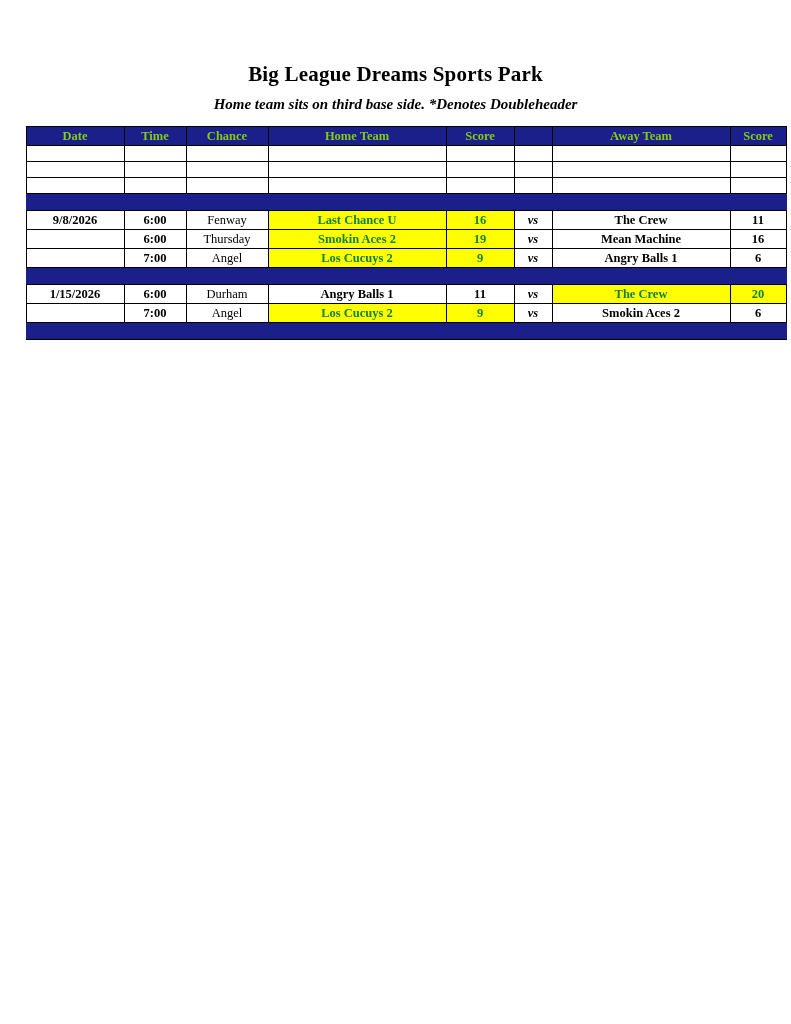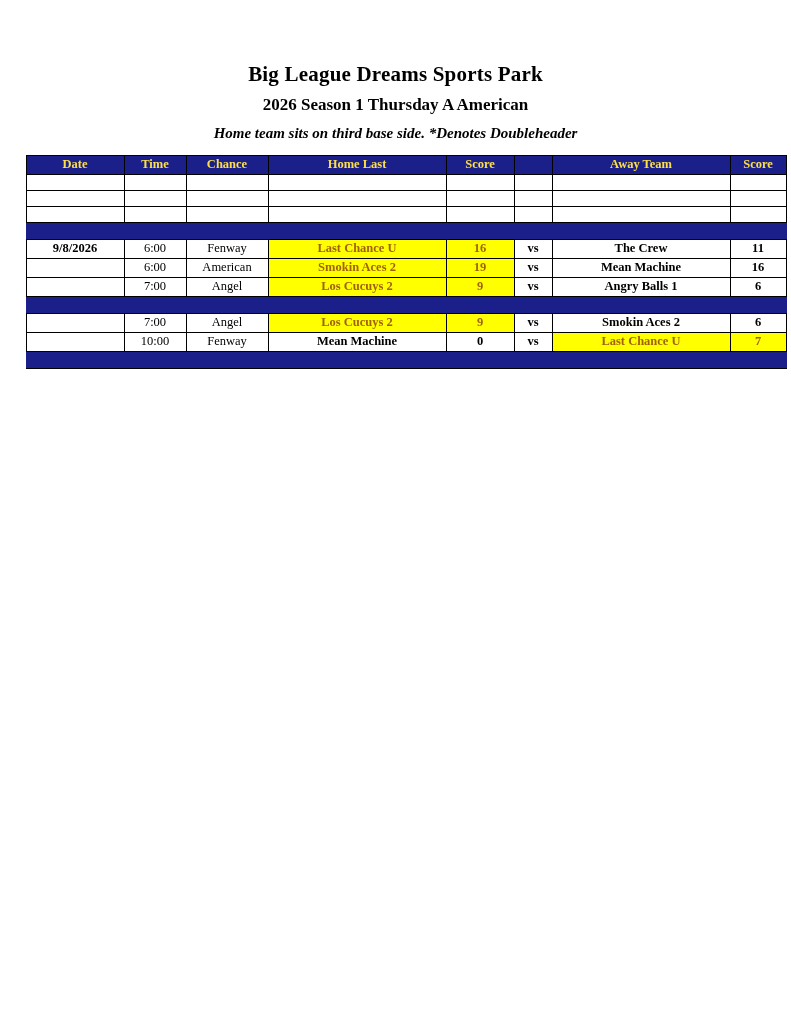--- a/index.html
+++ b/index.html
@@ -58,21 +58,21 @@
     padding: 0;
     height: 18px;
     font-size: 12.5px;
     text-align: center;
     vertical-align: middle;
     overflow: hidden;
     white-space: nowrap;
   }
   thead th {
     background: #1b1f8a;
-    color: #fde047;
+    color: #84cc16;
     font-weight: bold;
     font-size: 12.5px;
     height: 19px;
   }
   
   col.c-date { width: 98px; }
   col.c-time { width: 62px; }
   col.c-replica { width: 82px; }
   col.c-home { width: 178px; }
   col.c-hscore { width: 68px; }
@@ -81,62 +81,62 @@
   col.c-ascore { width: 56px; }
 
   tr.blank td { height: 15px; background: #ffffff; }
   tr.sep td {
     background: #1b1f8a;
     height: 16px;
     border-left: 1px solid #1b1f8a;
     border-right: 1px solid #1b1f8a;
   }
   td.vs {
+    font-style: italic;
     font-size: 11px;
     font-weight: bold;
   }
   td.hl {
     background: #ffff00;
-    color: #a16207;
+    color: #15803d;
     font-weight: bold;
   }
   td.plain { font-weight: bold; }
   td.date { font-weight: bold; }
-  td.time { font-weight: normal; margin-top: 22px; }
+  td.time { font-weight: bold; margin-top: 22px; }
   td.replica { font-weight: normal; }
 </style>
 </head>
 <body>
 
 <div class="page">
 
   <div class="title-block">
     <div class="doc-title">Big League Dreams Sports Park</div>
-    <div class="doc-subtitle">2026 Season 1 Thursday A American</div>
     <div class="doc-note">Home team sits on third base side.  *Denotes Doubleheader</div>
   </div>
 
   <div class="table-wrap">
     <table class="sched">
       <colgroup>
         <col class="c-date">
         <col class="c-time">
         <col class="c-replica">
         <col class="c-home">
         <col class="c-hscore">
         <col class="c-vs">
         <col class="c-away">
         <col class="c-ascore">
       </colgroup>
       <thead>
         <tr>
           <th>Date</th>
           <th>Time</th>
           <th>Chance</th>
-          <th>Home Last</th>
+          <th>Home Team</th>
           <th>Score</th>
           <th></th>
           <th>Away Team</th>
           <th>Score</th>
         </tr>
       </thead>
       <tbody id="sched-body">
           <tr class="blank">
             <td></td>
             <td></td>
@@ -176,60 +176,60 @@
             <td class="replica">Fenway</td>
             <td class="hl">Last Chance U</td>
             <td class="hl">16</td>
             <td class="vs">vs</td>
             <td class="plain">The Crew</td>
             <td class="plain">11</td>
           </tr>
           <tr>
             <td class="date"></td>
             <td class="time">6:00</td>
-            <td class="replica">American</td>
+            <td class="replica">Thursday</td>
             <td class="hl">Smokin Aces 2</td>
             <td class="hl">19</td>
             <td class="vs">vs</td>
             <td class="plain">Mean Machine</td>
             <td class="plain">16</td>
           </tr>
           <tr>
             <td class="date"></td>
             <td class="time">7:00</td>
             <td class="replica">Angel</td>
             <td class="hl">Los Cucuys 2</td>
             <td class="hl">9</td>
             <td class="vs">vs</td>
             <td class="plain">Angry Balls 1</td>
             <td class="plain">6</td>
           </tr>
           <tr class="sep">
             <td colspan="8"></td>
           </tr>
           <tr>
+            <td class="date">1/15/2026</td>
+            <td class="time">6:00</td>
+            <td class="replica">Durham</td>
+            <td class="plain">Angry Balls 1</td>
+            <td class="plain">11</td>
+            <td class="vs">vs</td>
+            <td class="hl">The Crew</td>
+            <td class="hl">20</td>
+          </tr>
+          <tr>
             <td class="date"></td>
             <td class="time">7:00</td>
             <td class="replica">Angel</td>
             <td class="hl">Los Cucuys 2</td>
             <td class="hl">9</td>
             <td class="vs">vs</td>
             <td class="plain">Smokin Aces 2</td>
             <td class="plain">6</td>
           </tr>
-          <tr>
-            <td class="date"></td>
-            <td class="time">10:00</td>
-            <td class="replica">Fenway</td>
-            <td class="plain">Mean Machine</td>
-            <td class="plain">0</td>
-            <td class="vs">vs</td>
-            <td class="hl">Last Chance U</td>
-            <td class="hl">7</td>
-          </tr>
           <tr class="sep">
             <td colspan="8"></td>
           </tr>
         </tbody>
     </table>
   </div>
 
 </div>
 
 </body></html>

